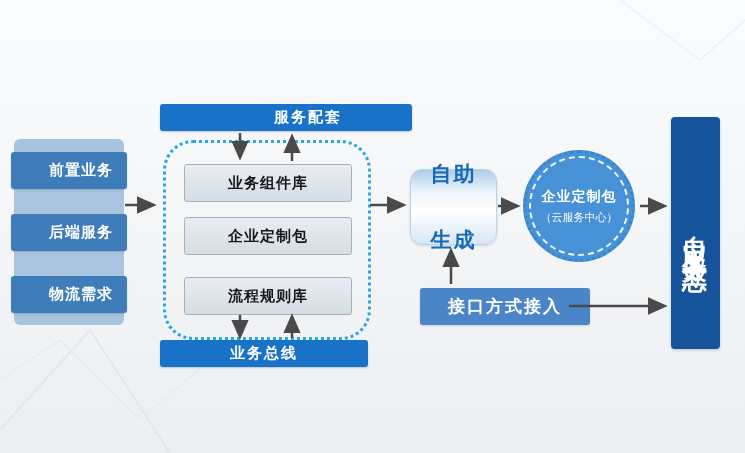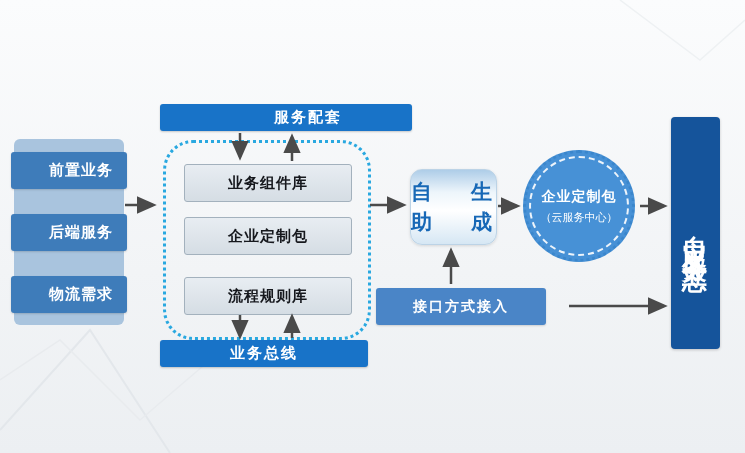--- a/index.html
+++ b/index.html
@@ -53,44 +53,44 @@
     color:#16181d;font-size:15px;font-weight:bold;letter-spacing:1px;
     display:flex;align-items:center;justify-content:center;
   }
   .gb1{top:164px;} .gb2{top:217px;} .gb3{top:277px;}
 
   
   .gen-box{
     position:absolute;left:410px;top:169px;width:85px;height:74px;
     background:linear-gradient(180deg,#aecde8 0%,#edf5fb 30%,#ffffff 55%,#d6e7f4 100%);
     border:1px solid #bcd3e6;border-radius:12px;
-    display:flex;flex-direction:row;align-items:center;justify-content:center;
+    display:flex;flex-direction:column;align-items:center;justify-content:center;
     color:#1768b6;font-size:21px;font-weight:bold;line-height:1.45;letter-spacing:2px;
     box-shadow:0 1px 3px rgba(0,0,0,.12);
     gap:35px;
   }
 
   
   .cloud{
     position:absolute;left:523px;top:150px;width:112px;height:112px;
     background:#4791d6;border:3px dotted #3a86cc;border-radius:50%;
     display:flex;flex-direction:column;align-items:center;justify-content:center;
     color:#fff;text-align:center;box-sizing:border-box;
   }
   .cloud-ring{
     position:absolute;inset:3px;border:2px dashed rgba(255,255,255,.9);border-radius:50%;
   }
   .cloud-l1{font-size:14px;font-weight:bold;letter-spacing:1px;position:relative;}
   .cloud-l2{font-size:11px;margin-top:4px;position:relative;}
 
   
   .iface{
-    position:absolute;left:376px;top:288px;width:170px;height:37px;
+    position:absolute;left:420px;top:288px;width:170px;height:37px;
     background:#4a85c7;border-radius:3px;color:#fff;
-    font-size:14px;font-weight:bold;letter-spacing:2px;
+    font-size:17px;font-weight:bold;letter-spacing:2px;
     display:flex;align-items:center;justify-content:center;
     box-shadow:0 1px 2px rgba(0,0,0,.15);
   }
 
   
   .right-bar{
     position:absolute;left:671px;top:117px;width:49px;height:232px;
     background:#15549b;border-radius:4px;color:#fff;
     writing-mode:vertical-rl;
     font-size:25px;font-weight:bold;letter-spacing:5px;

